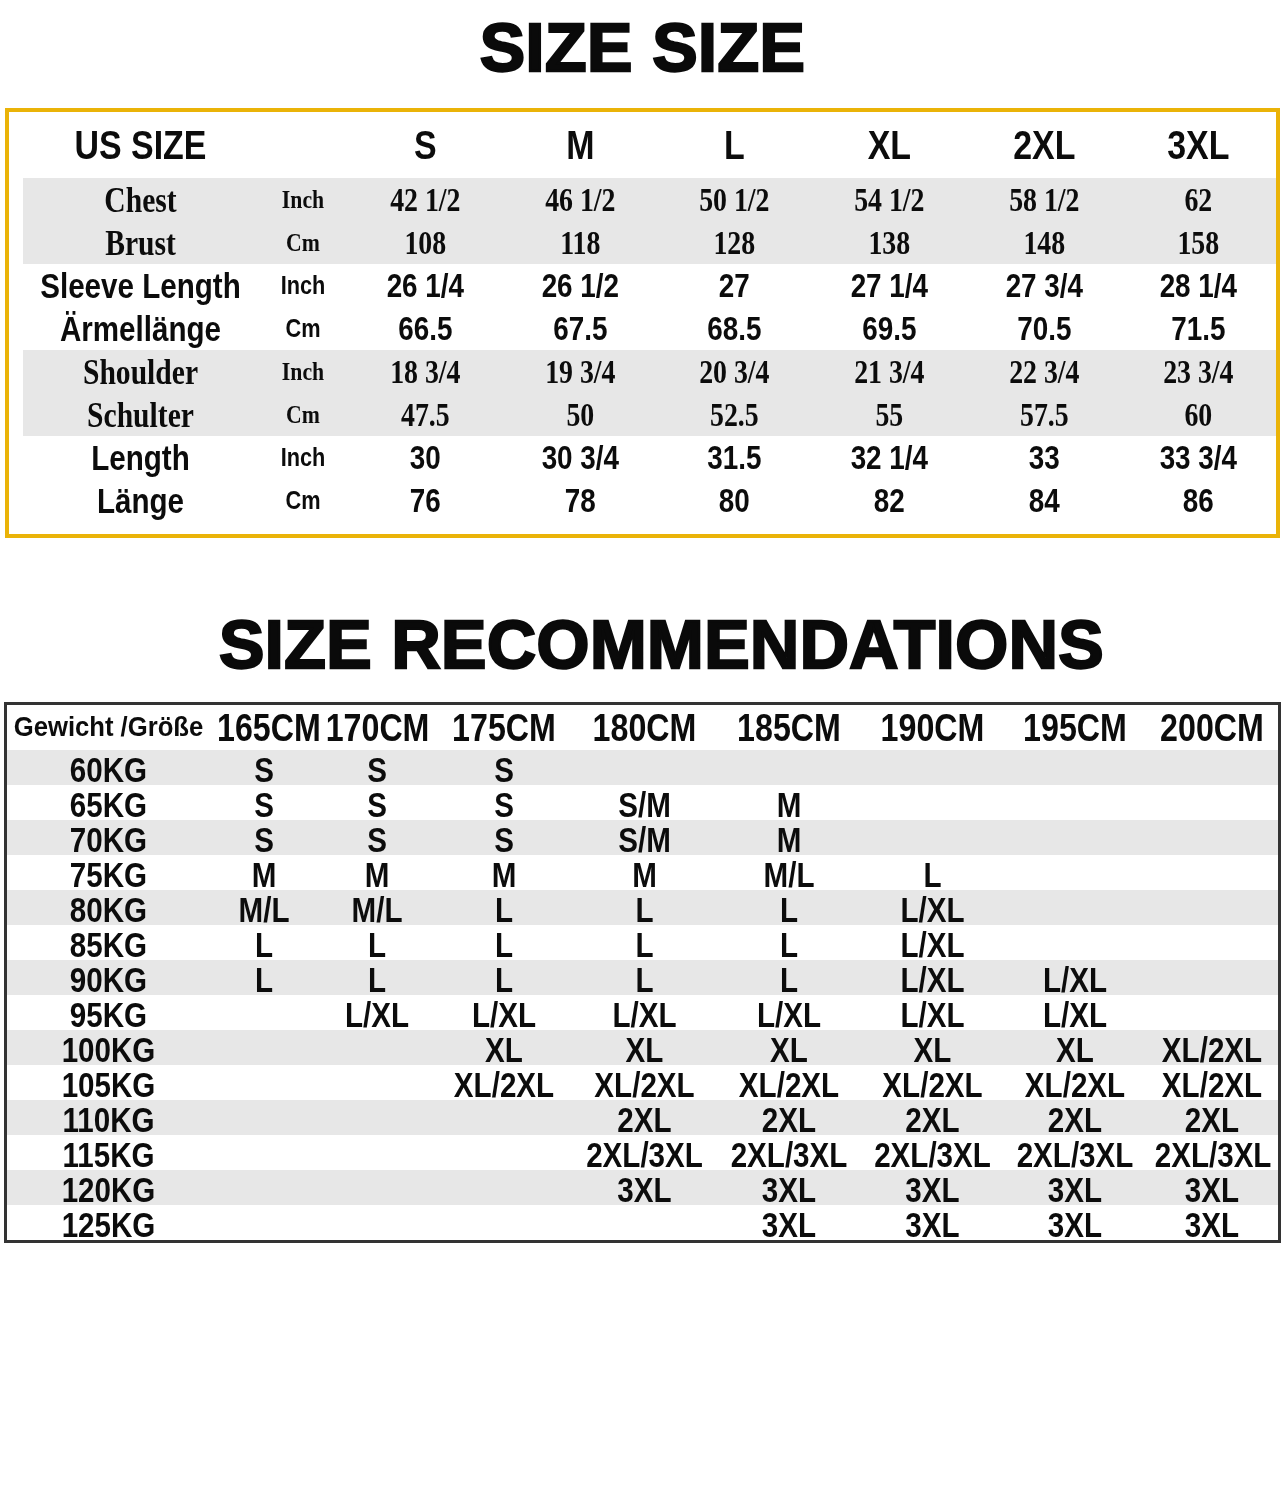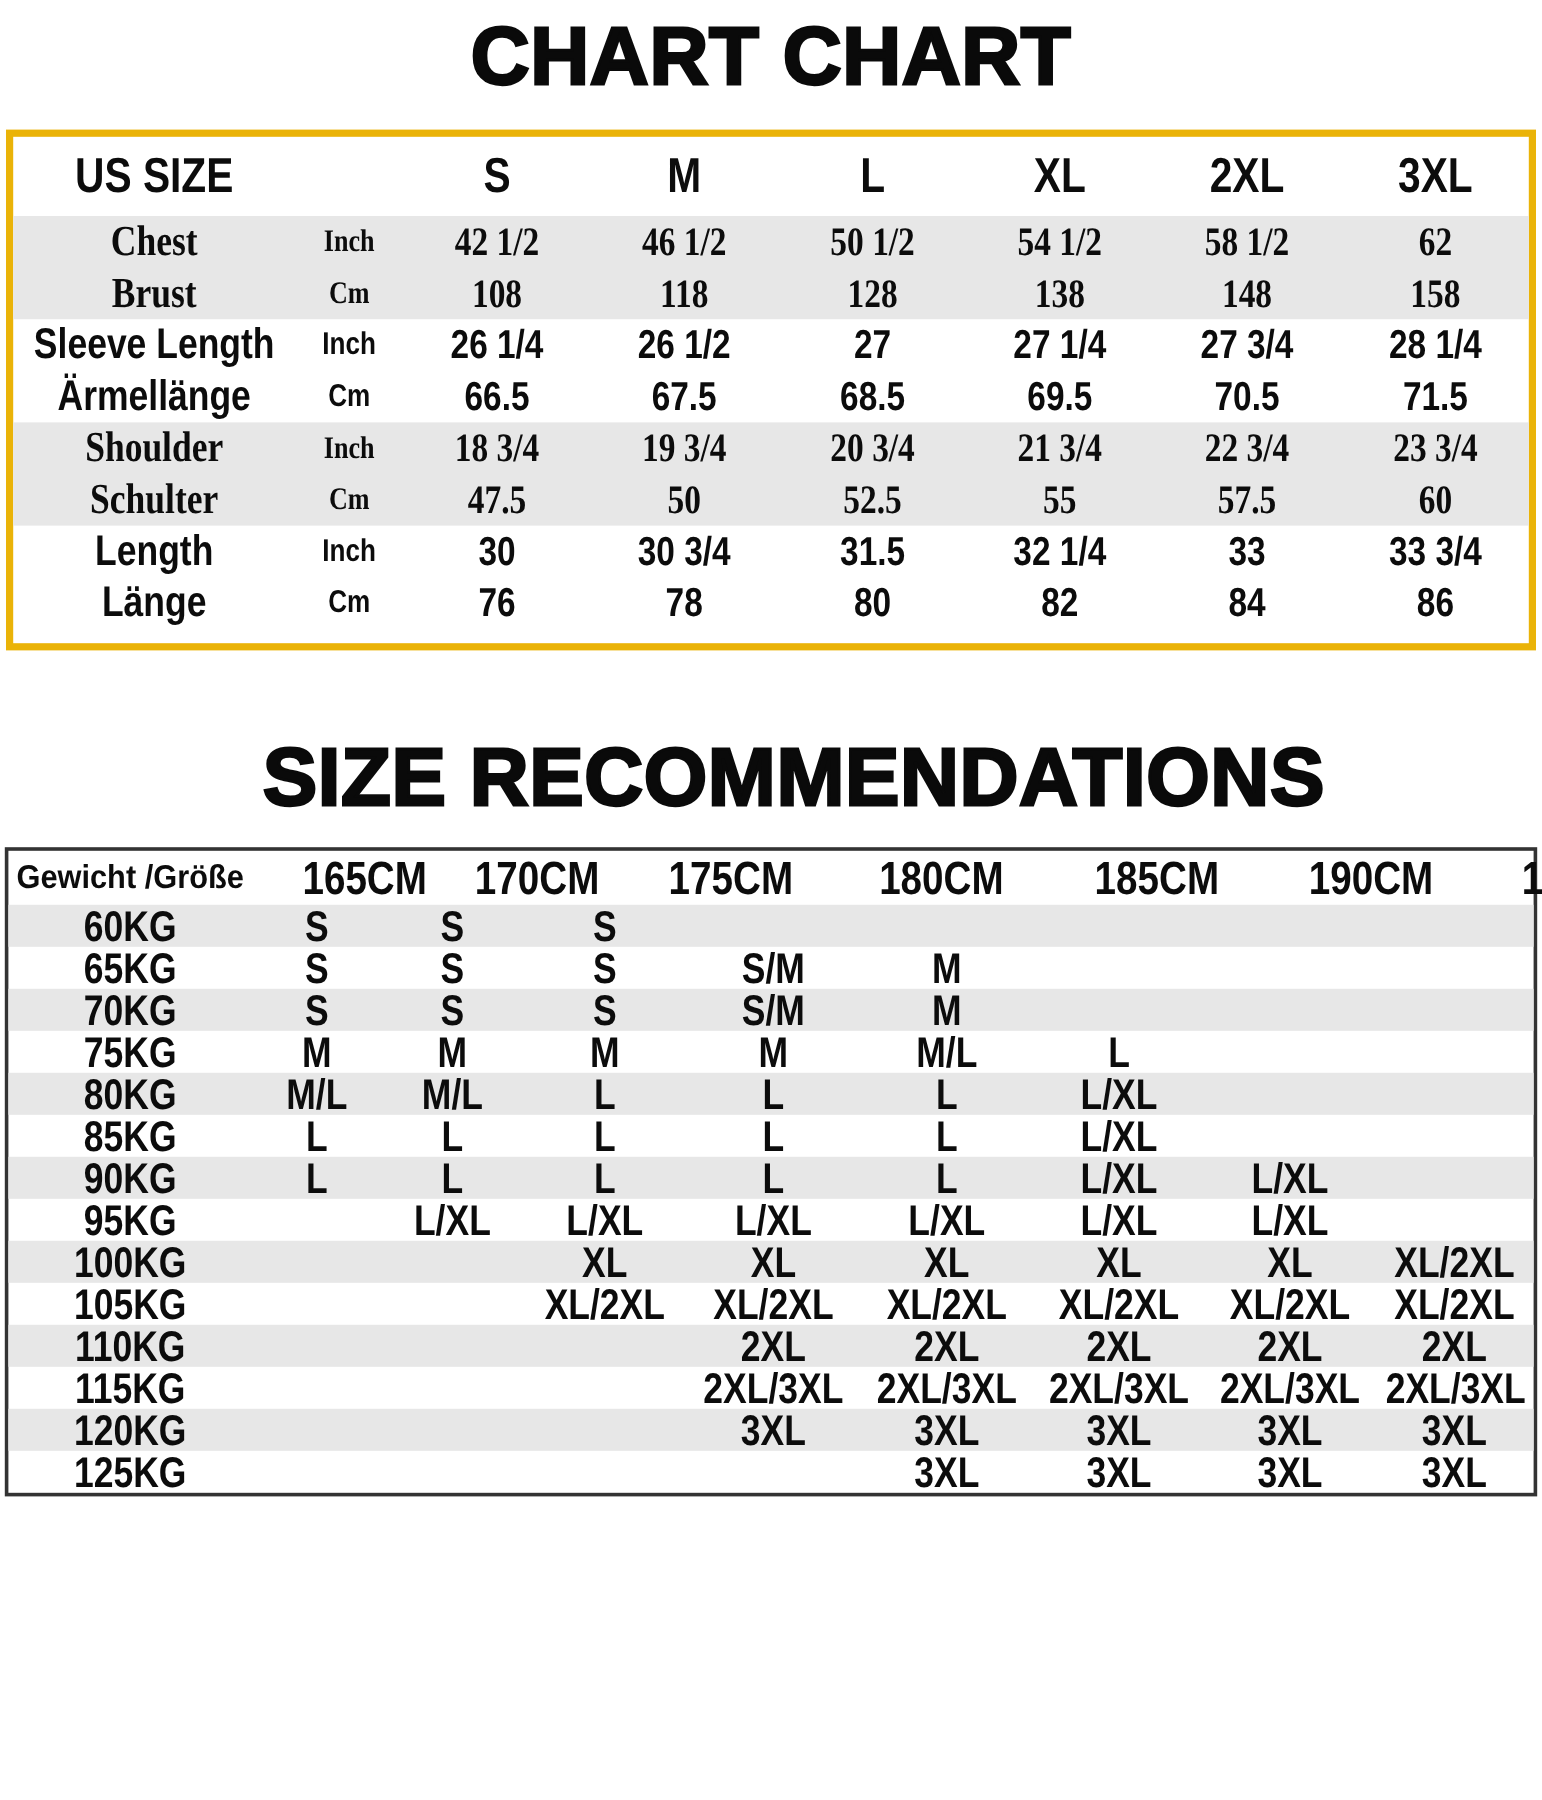--- a/index.html
+++ b/index.html
@@ -14,39 +14,40 @@
     -webkit-text-stroke:2.4px #0a0a0a;
     font-size:68px; line-height:70px; letter-spacing:0.5px;
     white-space:nowrap;
   }
   .title-block-1 { padding-top:12px; margin-bottom:26px; }
   .title-block-2 { margin-top:66px; }
   .title-block-2 .big-title { line-height:80px;margin-left:38px; }
 
   
   .tbl1 {
-    margin:0 5px; border:6px solid #eab308; background:#fff;
+    margin:0 5px; border:4px solid #eab308; background:#fff;
     padding-bottom:12px;
+    padding-left:14px;
   }
   .tr1 {
     display:grid;
     grid-template-columns:235px 90px repeat(6, 1fr);
     align-items:center; height:43px;
   }
   .tr1.hdr-row { height:66px; }
   .band.shaded { background:#e7e7e7;font-family:Liberation Serif, serif; }
 
   
   .tbl2 { margin:18px 4px 0 4px; border:3px solid #333333; background:#fff; }
   .tr2 {
     display:grid;
     grid-template-columns:203px 108px 118px 136px 145px 144px 143px 142px 1fr;
     align-items:center; height:35px;
   }
-  .tr2.hdr-row2 { height:45px;gap:35px; }
+  .tr2.hdr-row2 { height:45px; }
   .tr2.shaded { background:#e7e7e7; }
 
   
   .c {
     text-align:center; font-weight:bold; white-space:nowrap;
     transform:scale(0.87, 1.05); 
   }
   .t1-hdr   { font-size:39px; }
   .t1-label { font-size:34px; }
   .t1-unit  { font-size:25px; }
@@ -55,21 +56,21 @@
   .t2-corner { font-size:27px; transform:scale(0.95,1.02); }
   .t2-hdr    { font-size:37px; }
   .t2-w      { font-size:34px; }
   .t2-val    { font-size:34px; }
 </style>
 </head>
 <body>
 
 <div>
   <div class="title-block-1">
-    <div class="big-title">CHART CHART</div>
+    <div class="big-title">SIZE SIZE</div>
   </div>
 
   <div class="tbl1">
     <div class="tr1 hdr-row">
         <div class="c t1-hdr">US SIZE</div>
         <div class="c t1-unit"></div>
         <div class="c t1-hdr">S</div>
         <div class="c t1-hdr">M</div>
         <div class="c t1-hdr">L</div>
         <div class="c t1-hdr">XL</div>

